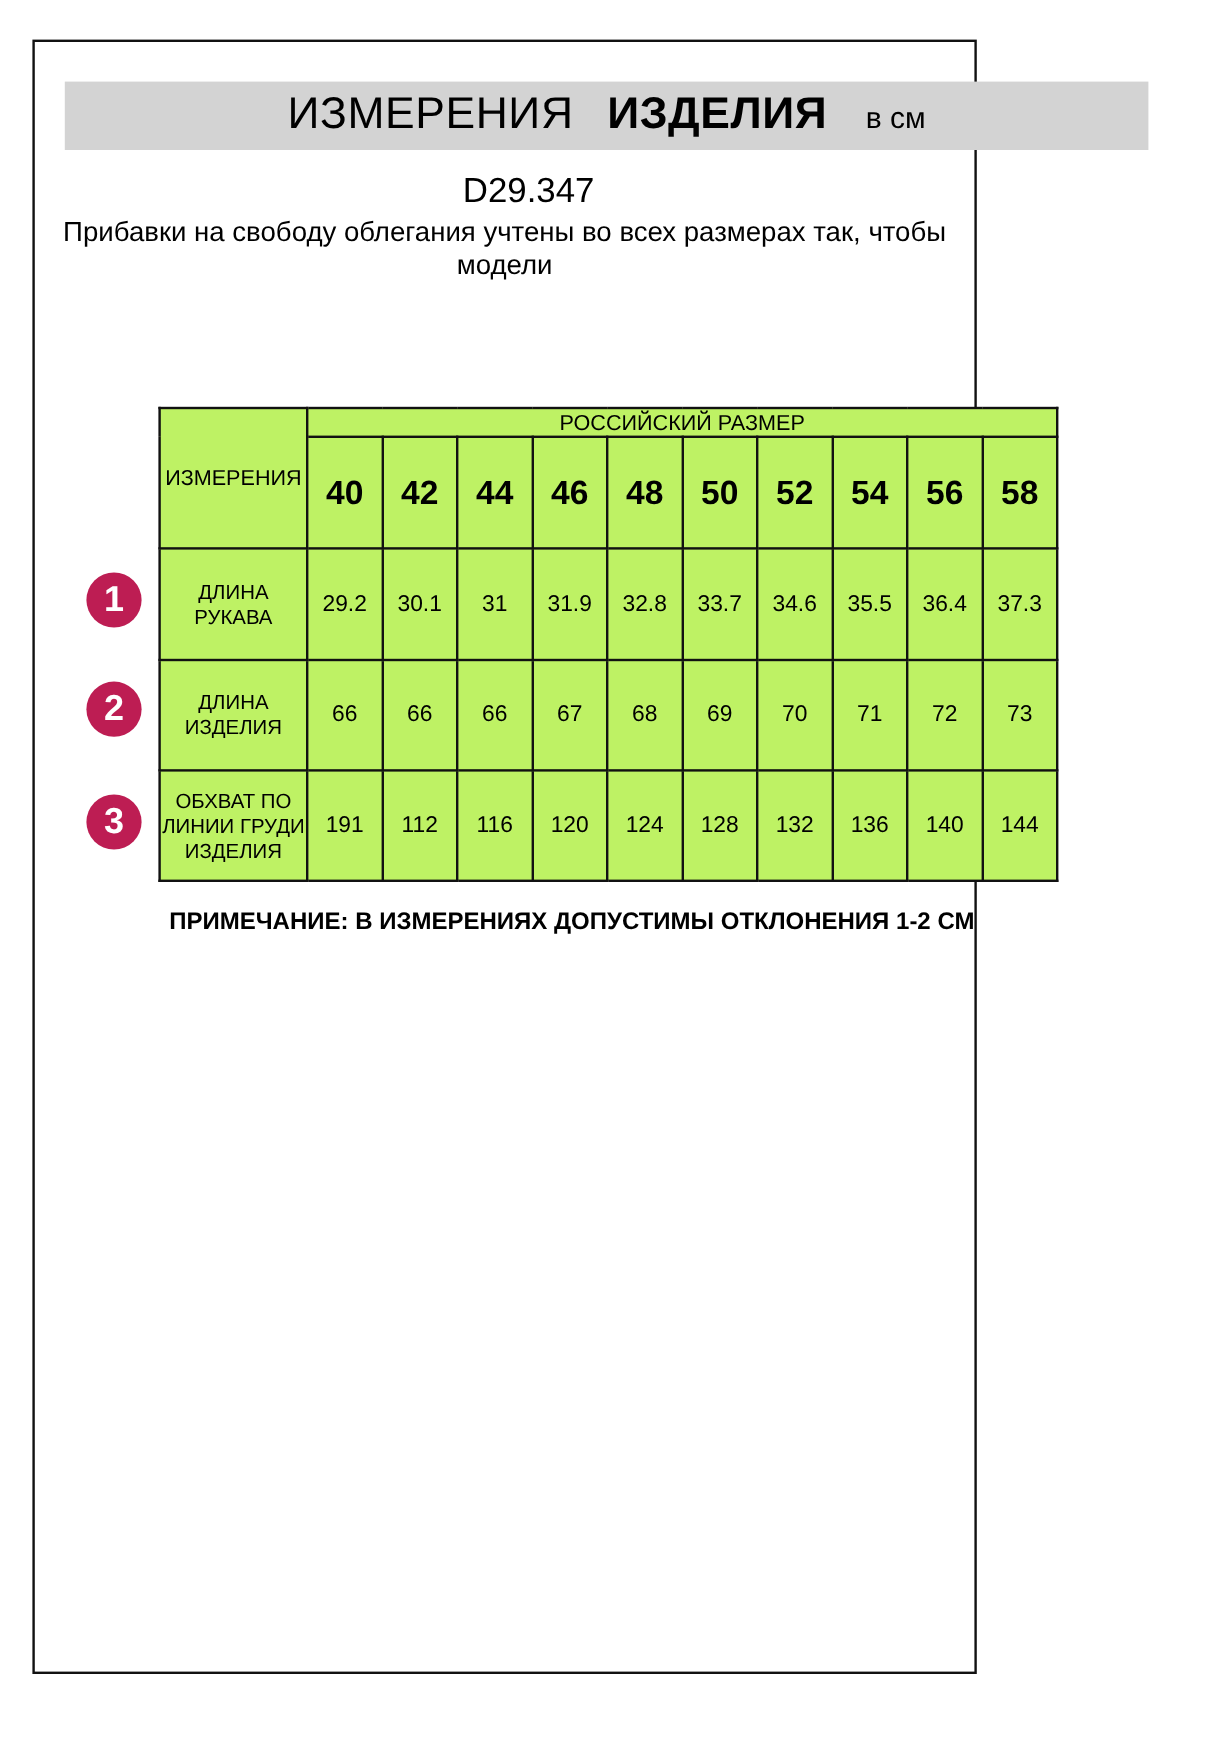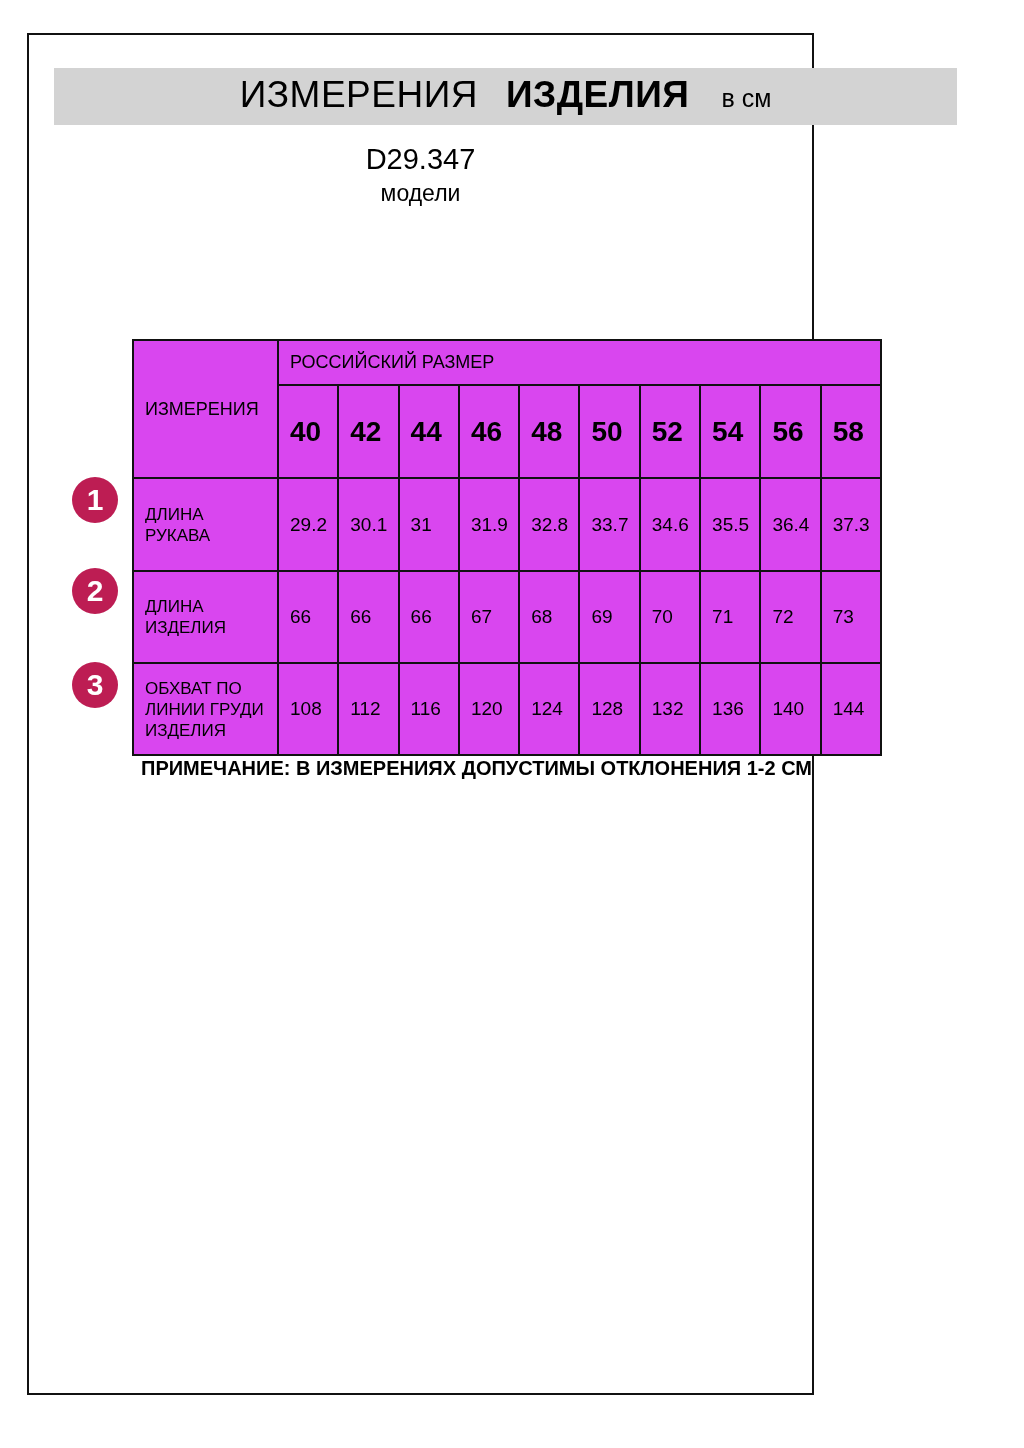--- a/index.html
+++ b/index.html
@@ -58,20 +58,21 @@
     margin-left: 32px;
   }
   .model-code {
     position: absolute;
     left: 0;
     top: 108px;
     width: 100%;
     text-align: center;
     font-size: 29px;
     font-weight: 400;
+    padding-left: 20px;
   }
   .description {
     position: absolute;
     left: 0;
     top: 145px;
     width: 100%;
     text-align: center;
     font-size: 23px;
     line-height: 27px;
     font-weight: 400;
@@ -80,24 +81,24 @@
   table.size-table {
     position: absolute;
     left: 103px;
     top: 304px;
     border-collapse: collapse;
     table-layout: fixed;
     width: 750px;
   }
   table.size-table td {
     border: 2px solid #111111;
-    text-align: left;
+    text-align: center;
     vertical-align: middle;
-    padding: 11px;
-    background: #d946ef;
+    padding: 0;
+    background: #bef264;
   }
   td.meas-h {
     width: 121px;
     font-size: 18px;
   }
   tr.group-row { height: 24px; }
   td.group-h { font-size: 18px; }
   tr.sizes-row { height: 93px; }
   td.size-h {
     font-size: 28px;
@@ -148,20 +149,21 @@
 
     <div class="title-bar">
       <span class="title-main">ИЗМЕРЕНИЯ</span>
       <span class="title-strong">ИЗДЕЛИЯ</span>
       <span class="title-units">в см</span>
     </div>
 
     <div class="model-code">D29.347</div>
 
     <div class="description">
+      <div>Прибавки на свободу облегания учтены во всех размерах так, чтобы</div>
       <div>модели</div>
     </div>
 
     <table class="size-table">
       <tbody>
           <tr class="group-row">
         <td class="meas-h" rowspan="2">ИЗМЕРЕНИЯ</td>
         <td class="group-h" colspan="10">РОССИЙСКИЙ РАЗМЕР</td>
       </tr>
       <tr class="sizes-row">
@@ -197,21 +199,21 @@
         <td class="val">67</td>
         <td class="val">68</td>
         <td class="val">69</td>
         <td class="val">70</td>
         <td class="val">71</td>
         <td class="val">72</td>
         <td class="val">73</td>
       </tr>
       <tr class="data-row-3">
         <td class="row-label">ОБХВАТ ПО ЛИНИИ ГРУДИ ИЗДЕЛИЯ</td>
-        <td class="val">108</td>
+        <td class="val">191</td>
         <td class="val">112</td>
         <td class="val">116</td>
         <td class="val">120</td>
         <td class="val">124</td>
         <td class="val">128</td>
         <td class="val">132</td>
         <td class="val">136</td>
         <td class="val">140</td>
         <td class="val">144</td>
       </tr>

